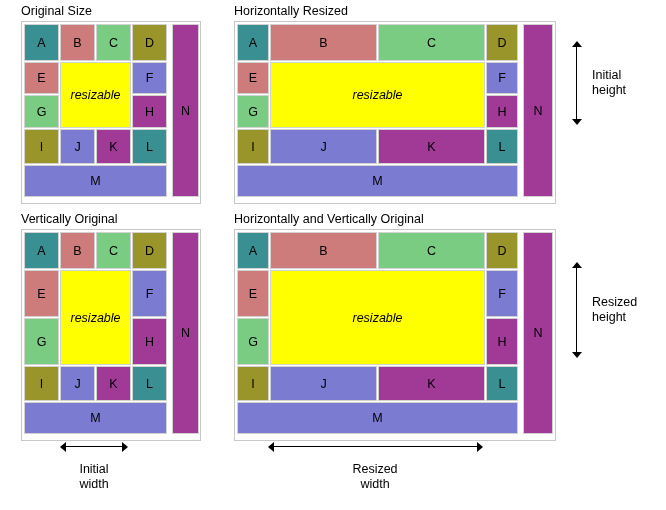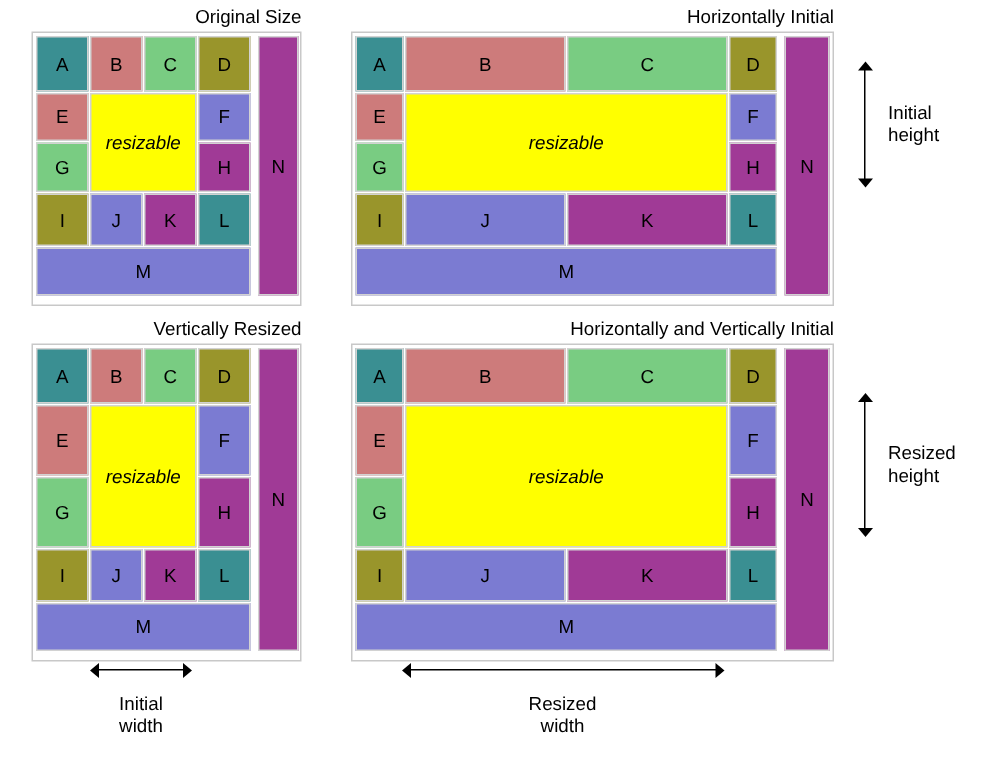--- a/index.html
+++ b/index.html
@@ -4,21 +4,21 @@
 <style>
   html,body{margin:0;padding:0;}
   body{
     width:666px;height:510px;
     background:#ffffff;
     font-family:"Liberation Sans", sans-serif;
     color:#000000;
     overflow:hidden;
     position:relative;
   }
-  .panel{position:absolute;text-align:right;}
+  .panel{position:absolute;}
   .panel-title{
     font-size:12.5px;
     line-height:14px;
     color:#000;
     white-space:nowrap;
     margin-bottom:3px;
   }
   .grid{
     position:relative;
     background:#ffffff;
@@ -121,21 +121,21 @@
         <span>M</span>
       </div>
 
     <div class="ncol" style="left:150px;top:2px;width:27px;height:173px;background:#a03a96;">
         <span>N</span>
       </div>
   </div>
 </div>
 
 <div class="panel" style="left:234px;top:4px;">
-  <div class="panel-title">Horizontally Initial</div>
+  <div class="panel-title">Horizontally Resized</div>
 
   <div class="grid" style="width:322px;height:183px;">
     <div class="cell" style="left:2px;top:2px;width:32px;height:37px;background:#3a8f92;">
         <span>A</span>
       </div>
     <div class="cell" style="left:35px;top:2px;width:107px;height:37px;background:#cd7b7b;">
         <span>B</span>
       </div>
     <div class="cell" style="left:143px;top:2px;width:107px;height:37px;background:#79cc82;">
         <span>C</span>
@@ -177,21 +177,21 @@
         <span>M</span>
       </div>
 
     <div class="ncol" style="left:288px;top:2px;width:30px;height:173px;background:#a03a96;">
         <span>N</span>
       </div>
   </div>
 </div>
 
 <div class="panel" style="left:21px;top:212px;">
-  <div class="panel-title">Vertically Resized</div>
+  <div class="panel-title">Vertically Original</div>
 
   <div class="grid" style="width:180px;height:212px;">
     <div class="cell" style="left:2px;top:2px;width:35px;height:37px;background:#3a8f92;">
         <span>A</span>
       </div>
     <div class="cell" style="left:38px;top:2px;width:35px;height:37px;background:#cd7b7b;">
         <span>B</span>
       </div>
     <div class="cell" style="left:74px;top:2px;width:35px;height:37px;background:#79cc82;">
         <span>C</span>
@@ -233,21 +233,21 @@
         <span>M</span>
       </div>
 
     <div class="ncol" style="left:150px;top:2px;width:27px;height:202px;background:#a03a96;">
         <span>N</span>
       </div>
   </div>
 </div>
 
 <div class="panel" style="left:234px;top:212px;">
-  <div class="panel-title">Horizontally and Vertically Initial</div>
+  <div class="panel-title">Horizontally and Vertically Original</div>
 
   <div class="grid" style="width:322px;height:212px;">
     <div class="cell" style="left:2px;top:2px;width:32px;height:37px;background:#3a8f92;">
         <span>A</span>
       </div>
     <div class="cell" style="left:35px;top:2px;width:107px;height:37px;background:#cd7b7b;">
         <span>B</span>
       </div>
     <div class="cell" style="left:143px;top:2px;width:107px;height:37px;background:#79cc82;">
         <span>C</span>

